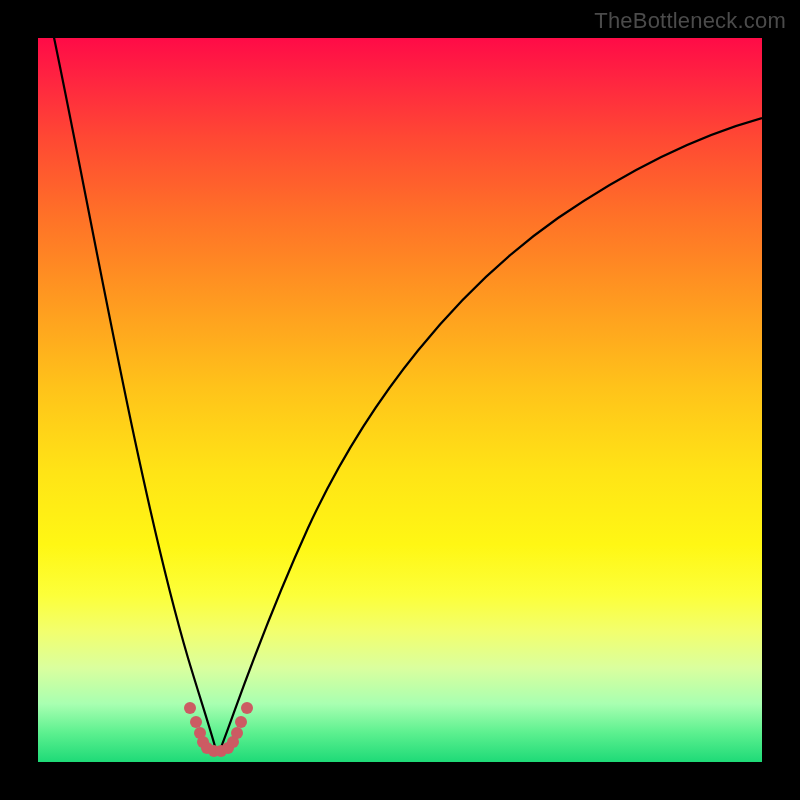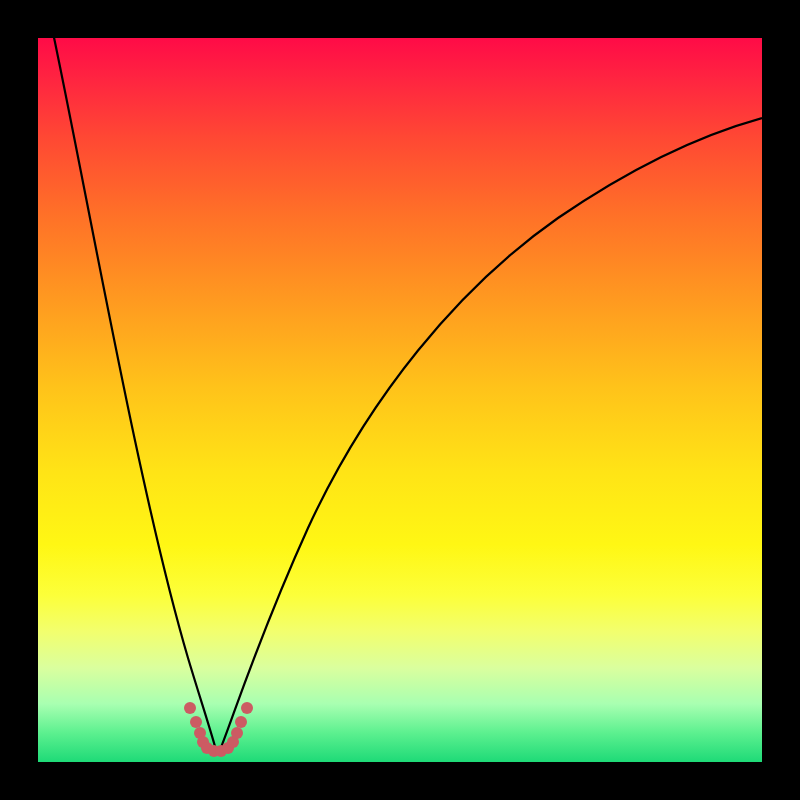--- a/index.html
+++ b/index.html
@@ -92,13 +92,14 @@
         <circle cx="183" cy="713" r="6"></circle>
         <circle cx="190" cy="710" r="6"></circle>
         <circle cx="195" cy="704" r="6"></circle>
         <circle cx="199" cy="695" r="6"></circle>
         <circle cx="203" cy="684" r="6"></circle>
         <circle cx="209" cy="670" r="6"></circle>
       </g>
     </svg>
   </div>
 
+  <div class="watermark">TheBottleneck.com</div>
 </div>
 
 </body></html>

